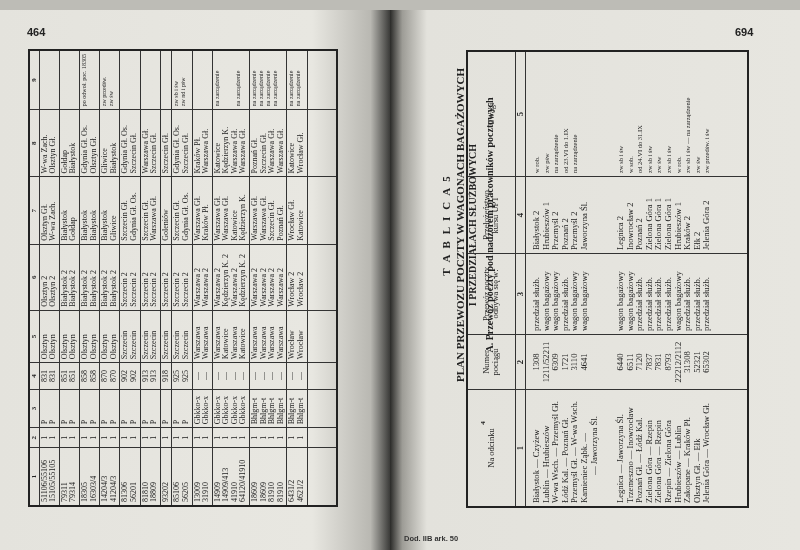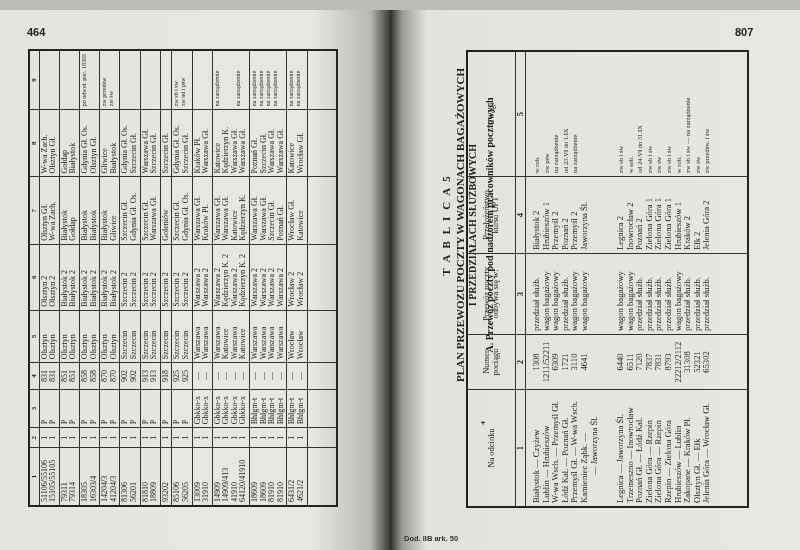--- a/index.html
+++ b/index.html
@@ -312,21 +312,21 @@
             <td style="white-space: pre; height: 26px;"></td>
             <td style="white-space: pre; height: 26px;"></td>
             <td class="small" style="white-space: pre; height: 26px;"></td>
           </tr>
         </tbody>
     </table>
   </div>
 </div>
 
 <div id="right" class="page">
-  <div class="pnum" style="left:345px;top:16px;">807</div>
+  <div class="pnum" style="left:345px;top:16px;">694</div>
 
   <div class="rot" style="left:50px;top:425px;width:420px;">
     <div class="title" style="left:0;top:0;width:420px;font-weight:bold;font-size:11px;letter-spacing:2px;">T A B L I C A  5</div>
     <div class="title" style="left:0;top:14px;width:420px;font-weight:bold;font-size:11px;">PLAN PRZEWOZU POCZTY W WAGONACH BAGAŻOWYCH</div>
     <div class="title" style="left:0;top:27px;width:420px;font-weight:bold;font-size:10px;">I PRZEDZIAŁACH SŁUŻBOWYCH</div>
     <div class="title" style="left:0;top:39px;width:24px;font-weight:bold;font-size:7px;">4</div>
     <div class="title" style="left:0;top:44px;width:420px;font-weight:bold;font-size:10px;">A. Przewóz poczty pod nadzorem pracowników pocztowych</div>
   </div>
 
   <div class="rot" style="left:76px;top:498px;">

